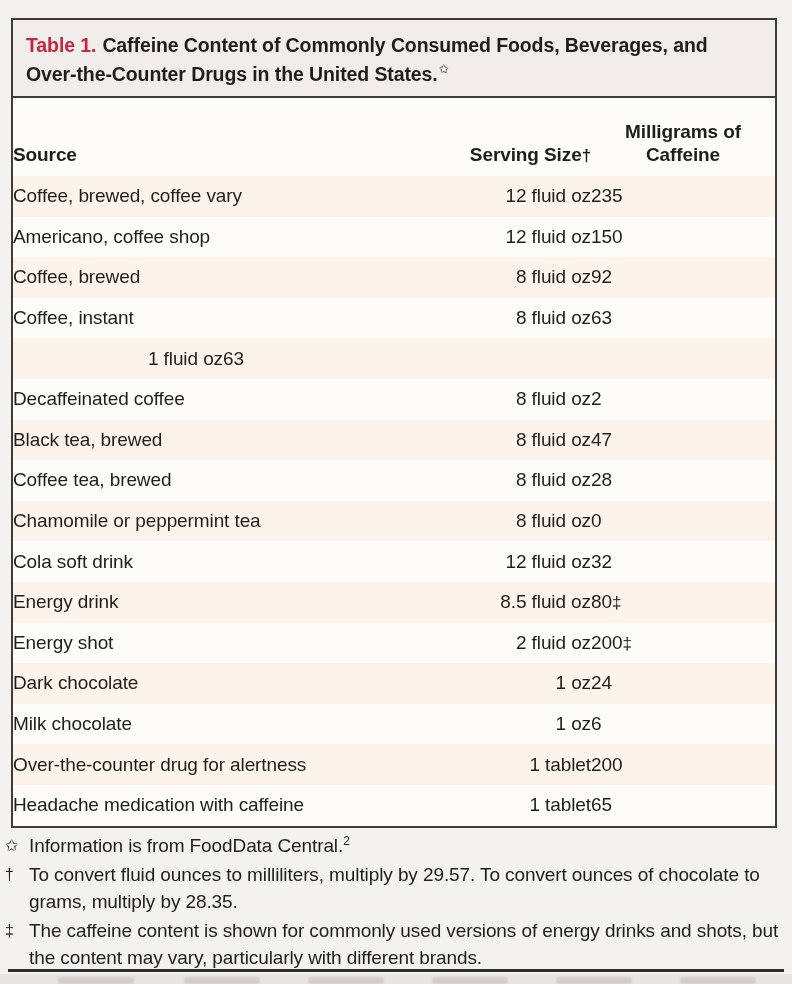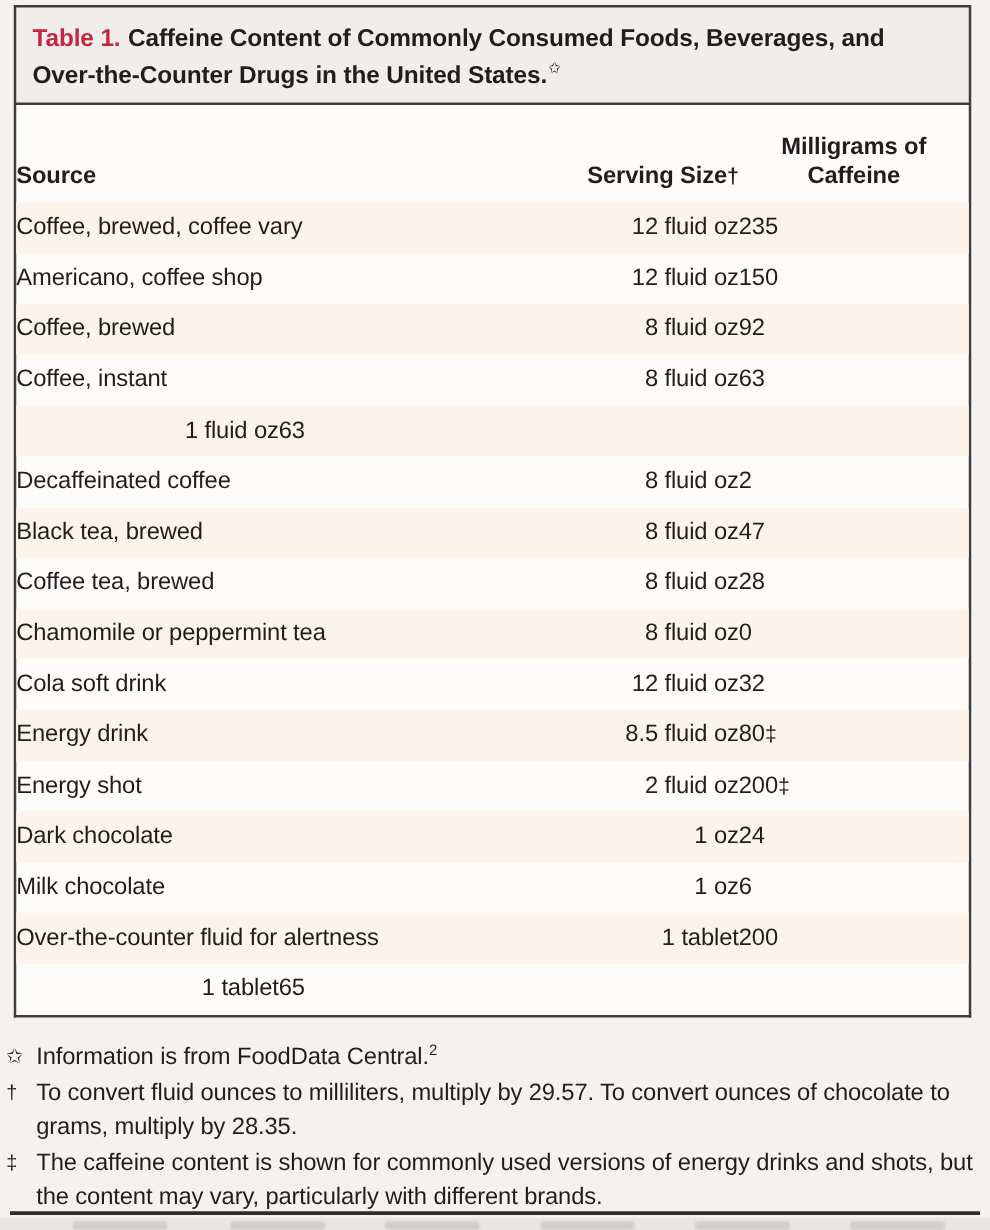--- a/index.html
+++ b/index.html
@@ -7,21 +7,21 @@
     --border:#3f3c3a; --accent-red:#c42742; --text:#201d1c; --rule:#2e2b29;
     --strip-bg:#e8e6e4; --strip-mark:#cdc9c5;
   }
   html,body{margin:0;padding:0;}
   body{
     width:792px;height:984px;position:relative;overflow:hidden;
     background:var(--page-bg);color:var(--text);
     font-family:"Liberation Sans","DejaVu Sans",sans-serif;
     letter-spacing:-0.1px;
   }
-  .card{position:absolute;left:11px;top:4px;width:766px;}
+  .card{position:absolute;left:11px;top:18px;width:766px;}
   .title-band{
     box-sizing:border-box;height:80px;border:2px solid var(--border);
     background:var(--band-bg);padding:11px 16px 0 13px;
     font-size:19.5px;font-weight:bold;line-height:28.5px;
   }
   .red{color:var(--accent-red);margin-right:6px;}
   .star-sup{font-size:12px;vertical-align:super;line-height:0;margin-left:1px;}
   .body-box{
     box-sizing:border-box;border:2px solid var(--border);border-top:none;
     background:var(--body-bg);
@@ -150,26 +150,27 @@
     <div class="col mg"><span>24</span><span class="hang"></span></div>
   </div>
 
   <div class="row">
     <div class="col source">Milk chocolate</div>
     <div class="col serving">1 oz</div>
     <div class="col mg"><span>6</span><span class="hang"></span></div>
   </div>
 
   <div class="row">
-    <div class="col source">Over-the-counter fluid for alertness</div>
+    <div class="col source">Over-the-counter drug for alertness</div>
     <div class="col serving">1 tablet</div>
     <div class="col mg"><span>200</span><span class="hang"></span></div>
   </div>
 
   <div class="row">
+    <div class="col source">Headache medication with caffeine</div>
     <div class="col serving">1 tablet</div>
     <div class="col mg"><span>65</span><span class="hang"></span></div>
   </div>
 </div>
   </div>
 </div>
 
 <div class="footnotes" id="footnotes">
   <div class="footnote">
     <span class="fn-marker">✩</span><span>Information is from FoodData Central.</span><span class="fn-ref">2</span>

